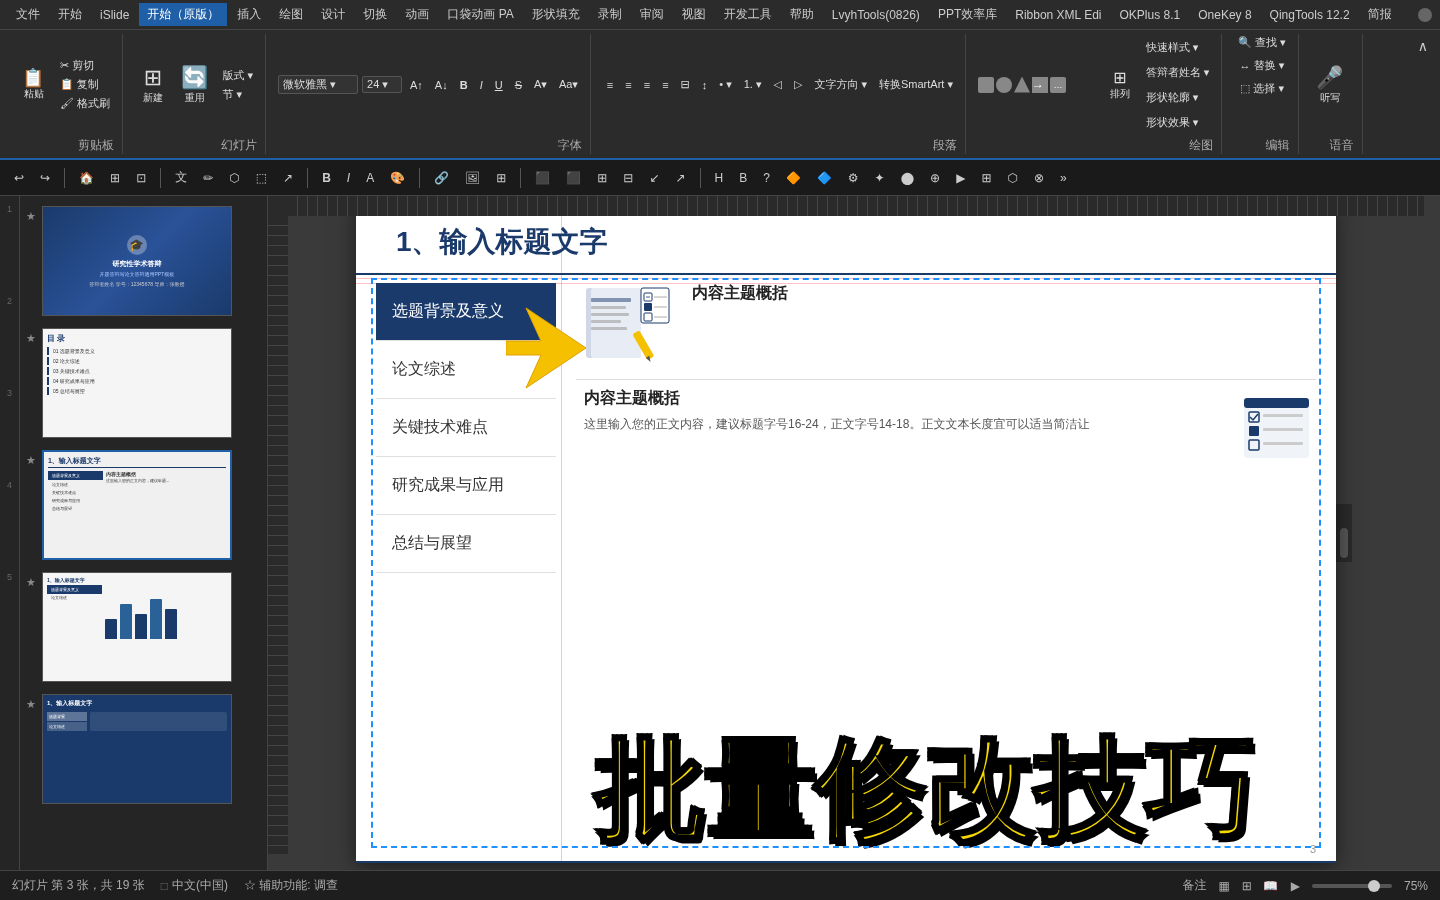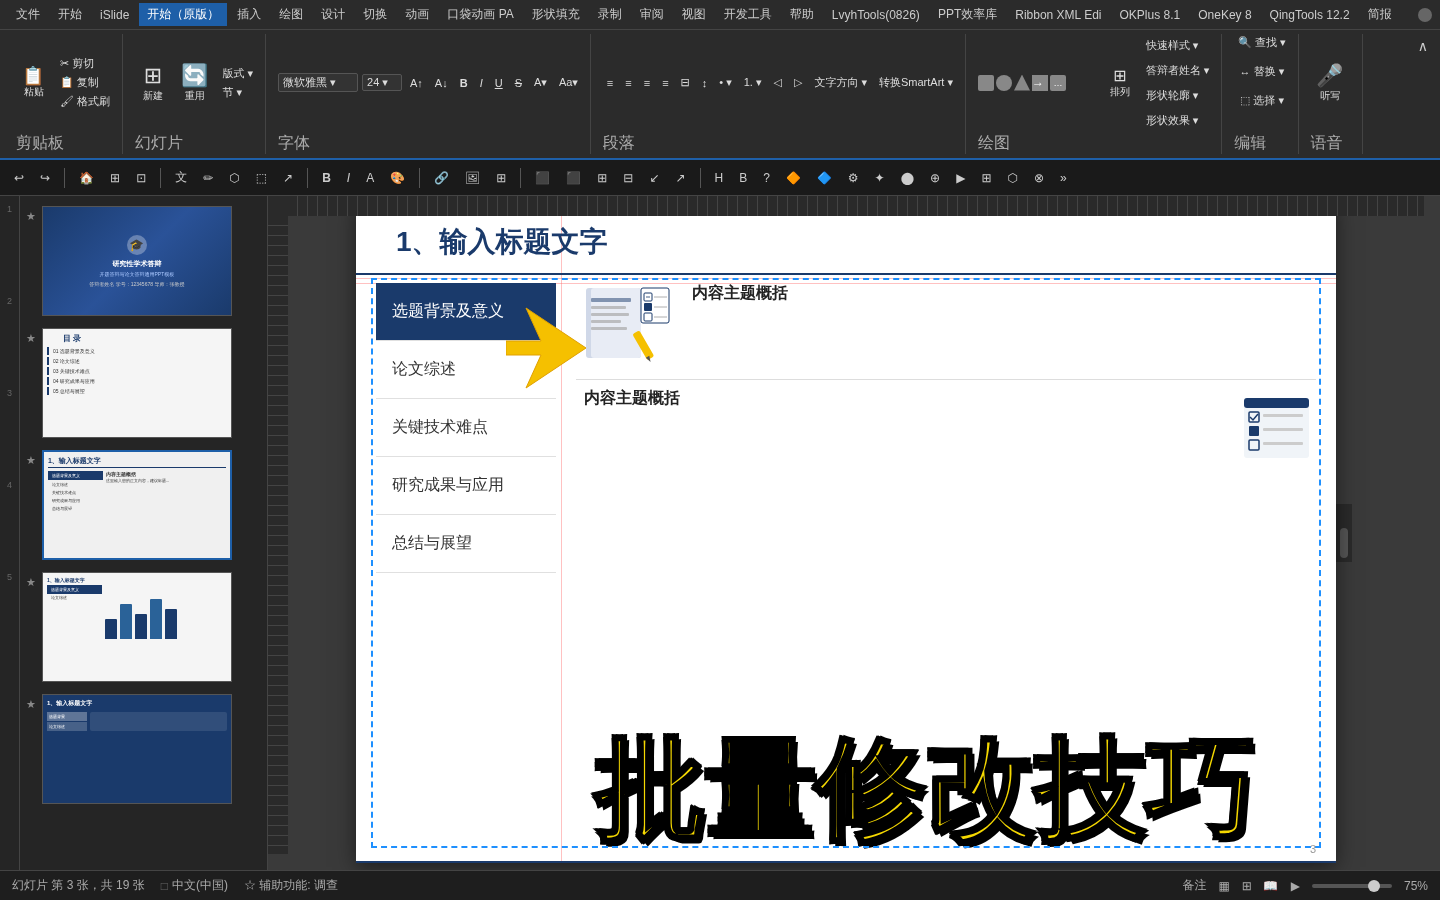--- a/index.html
+++ b/index.html
@@ -52,23 +52,23 @@
     }
     .ribbon-group {
       display: flex;
       flex-direction: column;
       border-right: 1px solid #444;
       padding: 0 8px;
       min-width: 60px;
     }
     .ribbon-group:last-child { border-right: none; }
     .ribbon-group-label {
-      font-size: 16px;
+      font-size: 12px;
       color: #aaa;
-      text-align: left;
+      text-align: right;
       margin-top: auto;
       padding-top: 2px;
     }
     .ribbon-buttons {
       display: flex;
       align-items: center;
       gap: 4px;
       flex: 1;
     }
     .ribbon-btn {
@@ -604,21 +604,21 @@
           <div class="small-ribbon-btn">快速样式 ▾</div>
           <div class="small-ribbon-btn">答辩者姓名 ▾</div>
           <div class="small-ribbon-btn">形状轮廓 ▾</div>
           <div class="small-ribbon-btn">形状效果 ▾</div>
         </div>
       </div>
       <div class="ribbon-group-label">绘图</div>
     </div>
 
     <div class="ribbon-group">
-      <div class="ribbon-buttons" style="flex-direction:column;gap:12px;">
+      <div class="ribbon-buttons" style="flex-direction:column;gap:6px;">
         <div class="small-ribbon-btn">🔍 查找 ▾</div>
         <div class="small-ribbon-btn">↔ 替换 ▾</div>
         <div class="small-ribbon-btn">⬚ 选择 ▾</div>
       </div>
       <div class="ribbon-group-label">编辑</div>
     </div>
 
     <div class="ribbon-group">
       <div class="ribbon-buttons">
         <div class="ribbon-btn">
@@ -702,21 +702,21 @@
           <div class="thumb1-sub">开题答辩与论文答辩通用PPT模板</div>
           <div class="thumb1-author">答辩者姓名 学号：12345678 导师：张教授</div>
         </div>
       </div>
     </div>
 
     <div class="slide-thumb">
       <div class="slide-star">★</div>
       <div class="thumb-img">
         <div class="thumb2-bg">
-          <div style="color:#1a3a6b;font-size:8px;font-weight:bold;margin-bottom:3px;margin-left:16px;">目 录</div>
+          <div style="color:#1a3a6b;font-size:8px;font-weight:bold;margin-bottom:3px;">目 录</div>
           <div class="thumb2-item">01 选题背景及意义</div>
           <div class="thumb2-item">02 论文综述</div>
           <div class="thumb2-item">03 关键技术难点</div>
           <div class="thumb2-item">04 研究成果与应用</div>
           <div class="thumb2-item">05 总结与展望</div>
         </div>
       </div>
     </div>
 
     <div class="slide-thumb active">
@@ -849,20 +849,21 @@
           <div class="content-text-area">
             <div class="content-heading">内容主题概括</div>
           </div>
         </div>
 
         <div class="content-divider"></div>
 
         <div class="content-box" style="margin-top:8px;">
           <div class="content-text-area" style="padding-left:8px;">
             <div class="content-heading">内容主题概括</div>
+            <div class="content-body">这里输入您的正文内容，建议标题字号16-24，正文字号14-18。正文文本长度宜可以适当简洁让</div>
           </div>
 
           <div class="content-icon-area" style="width:80px;">
             <svg width="75" height="65" viewBox="0 0 75 65">
               <rect x="5" y="2" width="65" height="60" rx="3" fill="#f0f4f8"></rect>
               <rect x="5" y="2" width="65" height="10" rx="3" fill="#1a3a6b"></rect>
               <rect x="10" y="16" width="10" height="10" rx="1" fill="none" stroke="#1a3a6b" stroke-width="1.5"></rect>
               <polyline points="11,21 14,24 19,18" stroke="#1a3a6b" stroke-width="1.5" fill="none"></polyline>
               <rect x="24" y="18" width="40" height="3" rx="1" fill="#ccc"></rect>
               <rect x="10" y="30" width="10" height="10" rx="1" fill="#1a3a6b"></rect>

